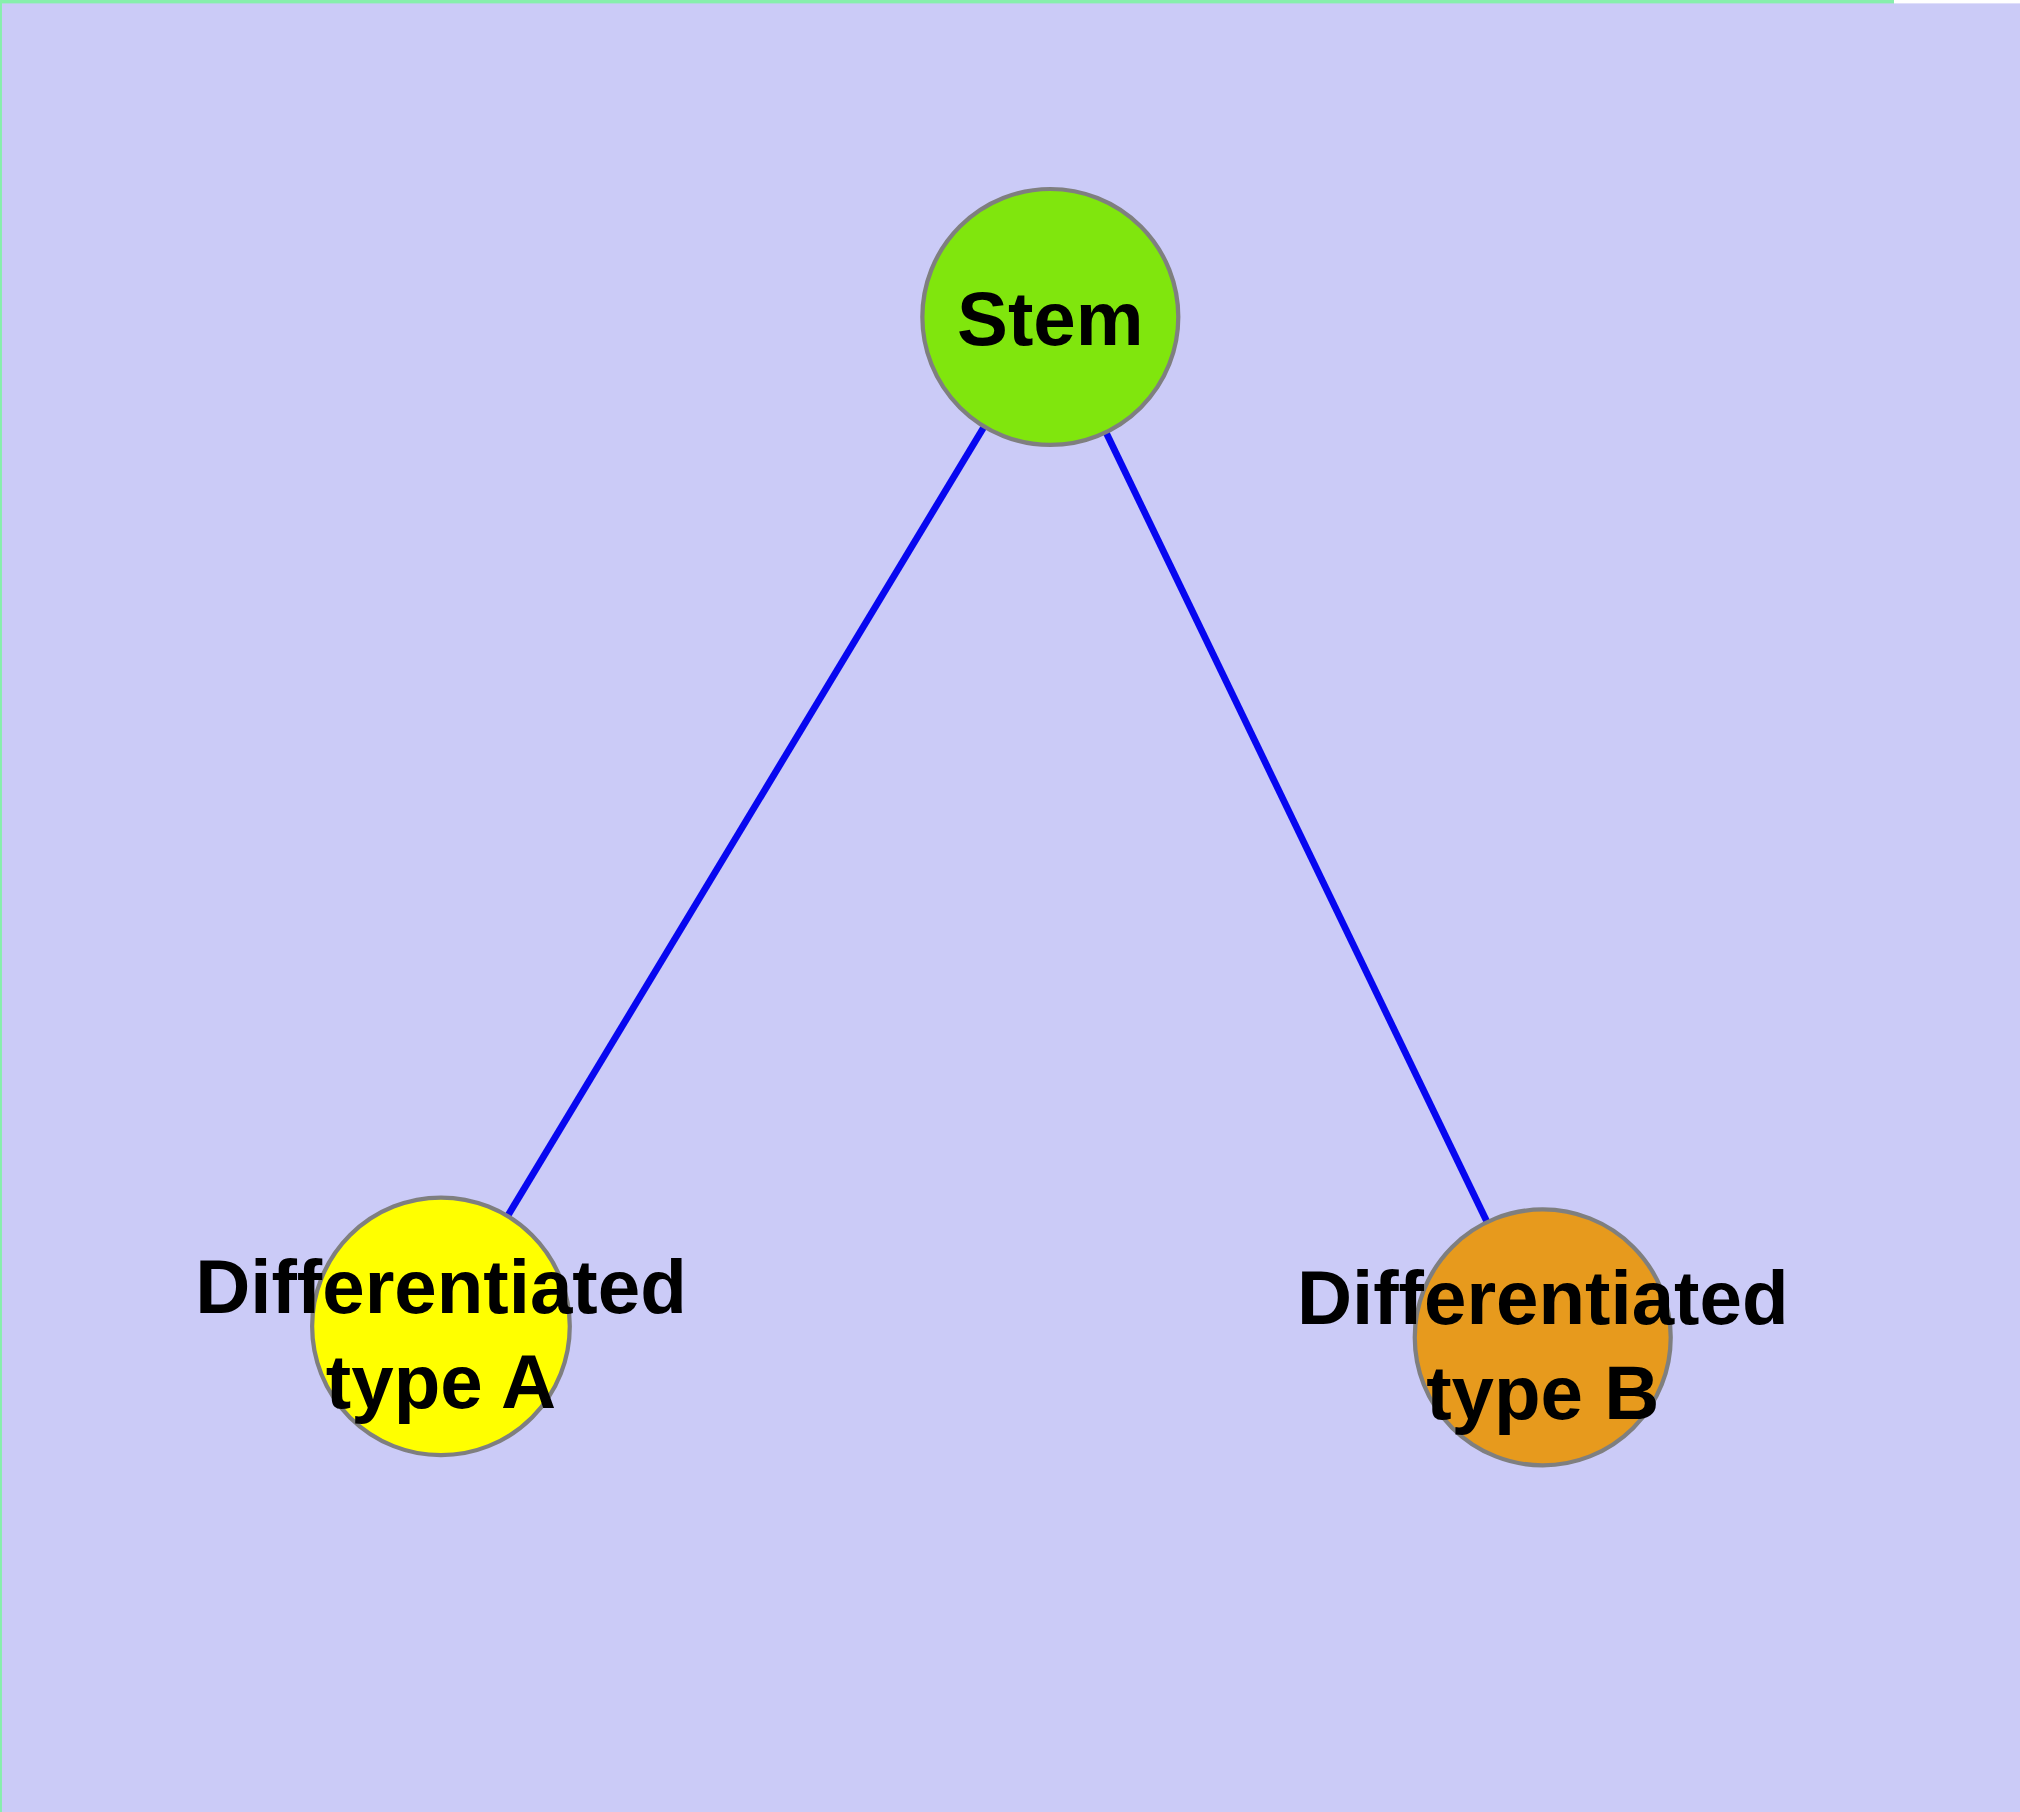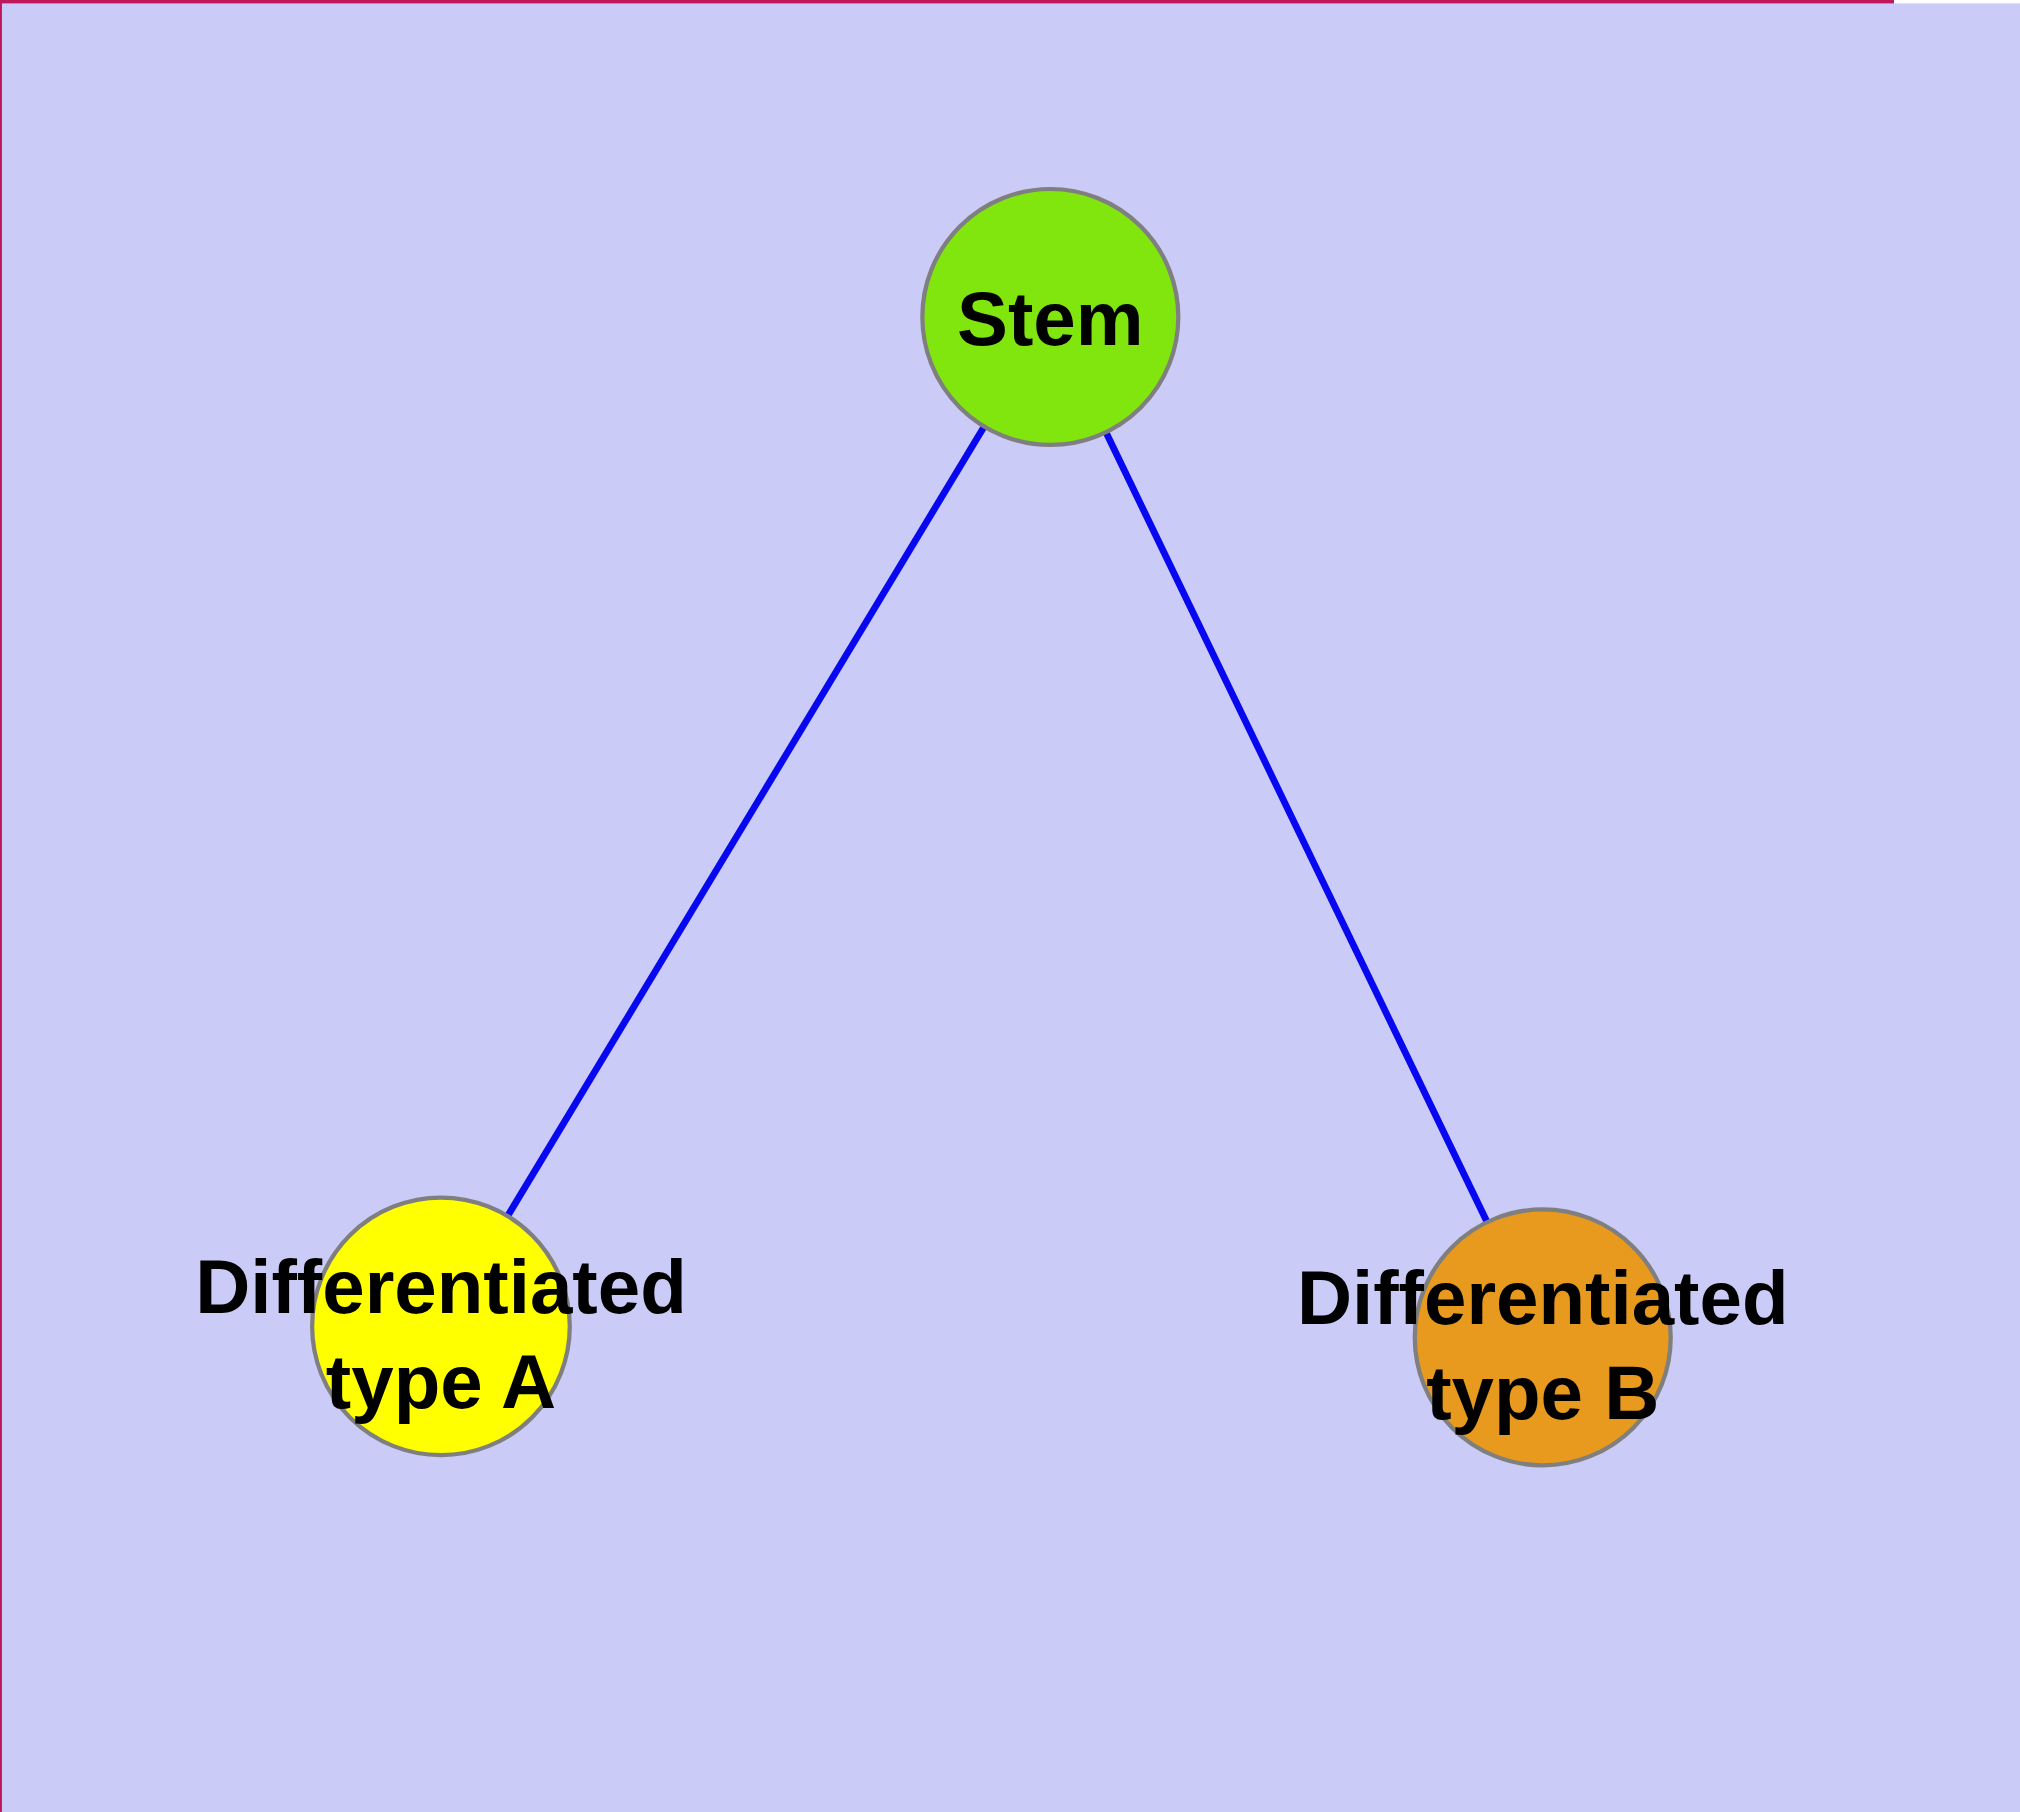--- a/index.html
+++ b/index.html
@@ -4,21 +4,21 @@
 <style>
   html, body {
     margin: 0;
     padding: 0;
     background: #ffffff;
   }
   .canvas-wrap {
     position: relative;
     width: 1894px;
     height: 1812px;
-    background: #be185d;
+    background: #86efac;
   }
   svg.diagram {
     position: absolute;
     top: 0;
     left: 0;
     display: block;
   }
   .edge-line {
     stroke-width: 8px;
     fill: none;

